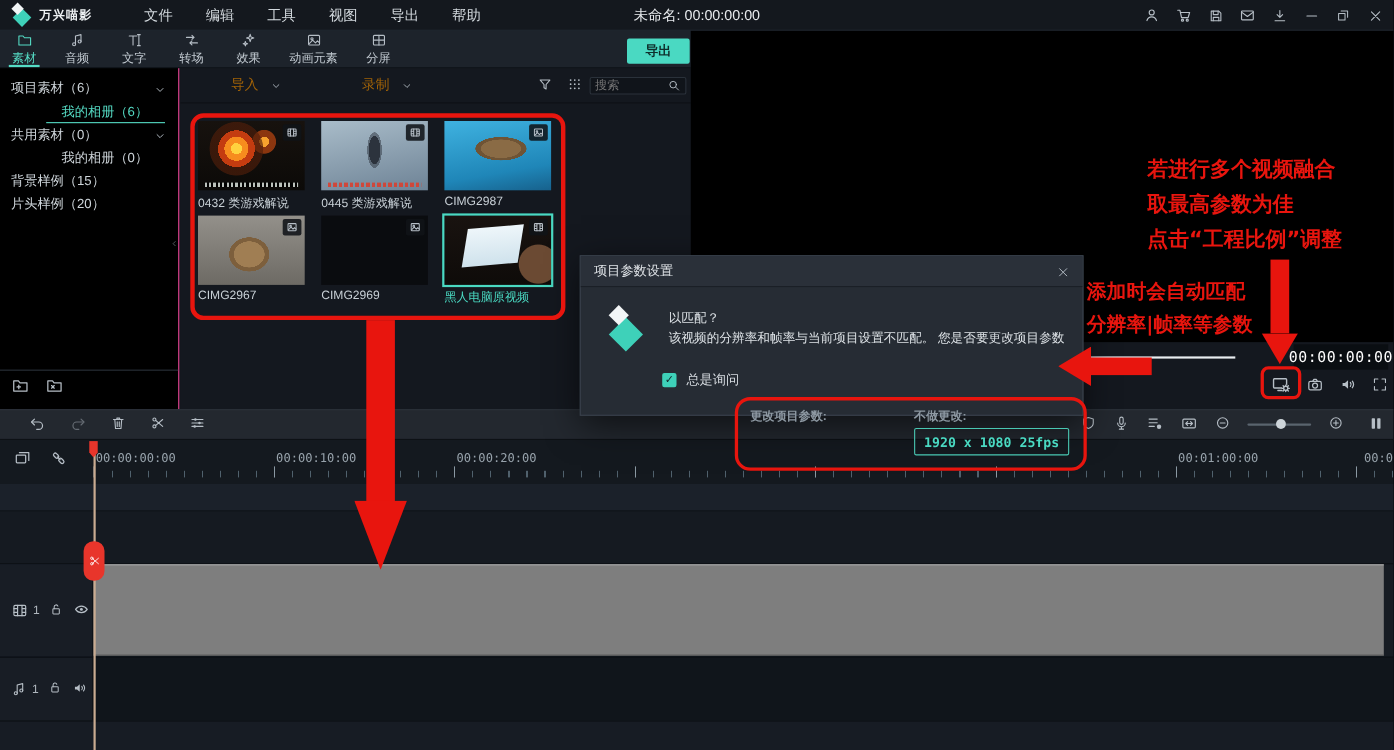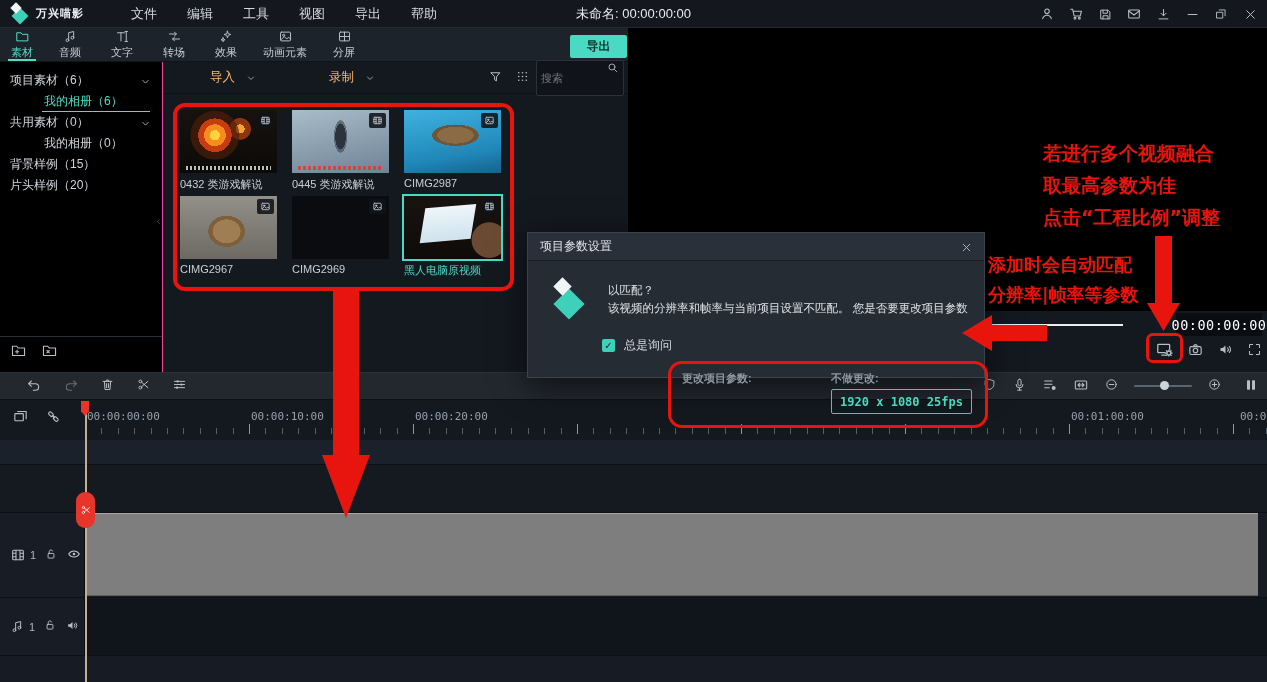--- a/index.html
+++ b/index.html
@@ -31,35 +31,35 @@
   .tab.wide { width:66px; }
   .tab .lbl { font-size:11px; color:#c3cbd2; }
   .tab.active .lbl { color:#55dcc5; }
   .tab.active::after { content:""; position:absolute; left:8px; right:8px; bottom:0; height:2px; background:#55dcc5; }
   .tab.active svg.ic { stroke:#55dcc5; }
   #export-btn { position:absolute; left:570px; top:35px; width:57px; height:23px; background:#4ad9c2; color:#0f2f2c; font-weight:bold; font-size:12px; border:none; border-radius:2px; display:flex; align-items:center; justify-content:center; }
 
   
   #tree { left:0; top:62px; width:163px; height:310px; background:#000000; border-right:1px solid #ec4899; }
   .tree-item { position:relative; height:21px; line-height:21px; padding-left:10px; color:#ced5da; font-size:12px; white-space:nowrap; }
-  .tree-item.child { padding-left:44px; }
+  .tree-item.child { padding-left:56px; }
   .tree-item.sel { color:#55dcc5; }
   .tree-item.sel .sel-line { position:absolute; left:42px; width:108px; bottom:0; height:1px; background:#55dcc5; }
   .tree-chev { position:absolute; right:10px; top:4px; }
   .tree-foot { position:absolute; left:0; bottom:6px; width:100%; height:30px; display:flex; align-items:center; gap:14px; padding-left:10px; }
   .split-handle { position:absolute; left:-9px; top:148px; width:9px; height:22px; display:flex; align-items:center; }
 
   
   #media { left:164px; top:62px; width:464px; height:310px; background:#14181f; }
   #media-toolbar { position:absolute; left:0; top:0; width:100%; height:32px; border-bottom:1px solid #0d1116; display:flex; align-items:center; }
-  .mt-btn { display:flex; align-items:center; gap:10px; font-size:12.5px; color:#fdba74; padding:0 10px; }
+  .mt-btn { display:flex; align-items:center; gap:10px; font-size:12.5px; color:#a16207; padding:0 10px; }
   #import-btn { margin-left:36px; }
   #record-btn { margin-left:52px; }
   .mt-icons { position:absolute; right:98px; display:flex; gap:12px; align-items:center; }
-  #search-box { position:absolute; right:4px; width:88px; height:36px; background:#10141a; border:1px solid #2a313a; border-radius:2px; display:flex; }
+  #search-box { position:absolute; right:4px; width:88px; height:16px; background:#10141a; border:1px solid #2a313a; border-radius:2px; display:flex; }
   #search-box input { flex:1; width:50px; background:transparent; border:none; outline:none; color:#aab3ba; font-size:11px; padding:0 4px; font-family:inherit; }
 
   .thumb-cell { position:absolute; width:97px; }
   .thumb { position:relative; width:97px; height:63px; background:#0a0c0f; overflow:hidden; }
   .thumb-name { margin-top:4px; font-size:11px; color:#c8d0d6; white-space:nowrap; overflow:hidden; }
   .thumb-cell.sel .thumb { outline:2px solid #4ad9c2; }
   .thumb-cell.sel .thumb-name { color:#4ad9c2; }
   .badge { position:absolute; top:3px; right:3px; width:17px; height:15px; background:rgba(16,19,24,.88); border-radius:2px; display:flex; align-items:center; justify-content:center; }
   .cap { position:absolute; left:6%; bottom:3px; width:88%; height:4px; opacity:.9; }
   .cap.red { background:repeating-linear-gradient(90deg,#d84030 0 3px,transparent 3px 5px); }

